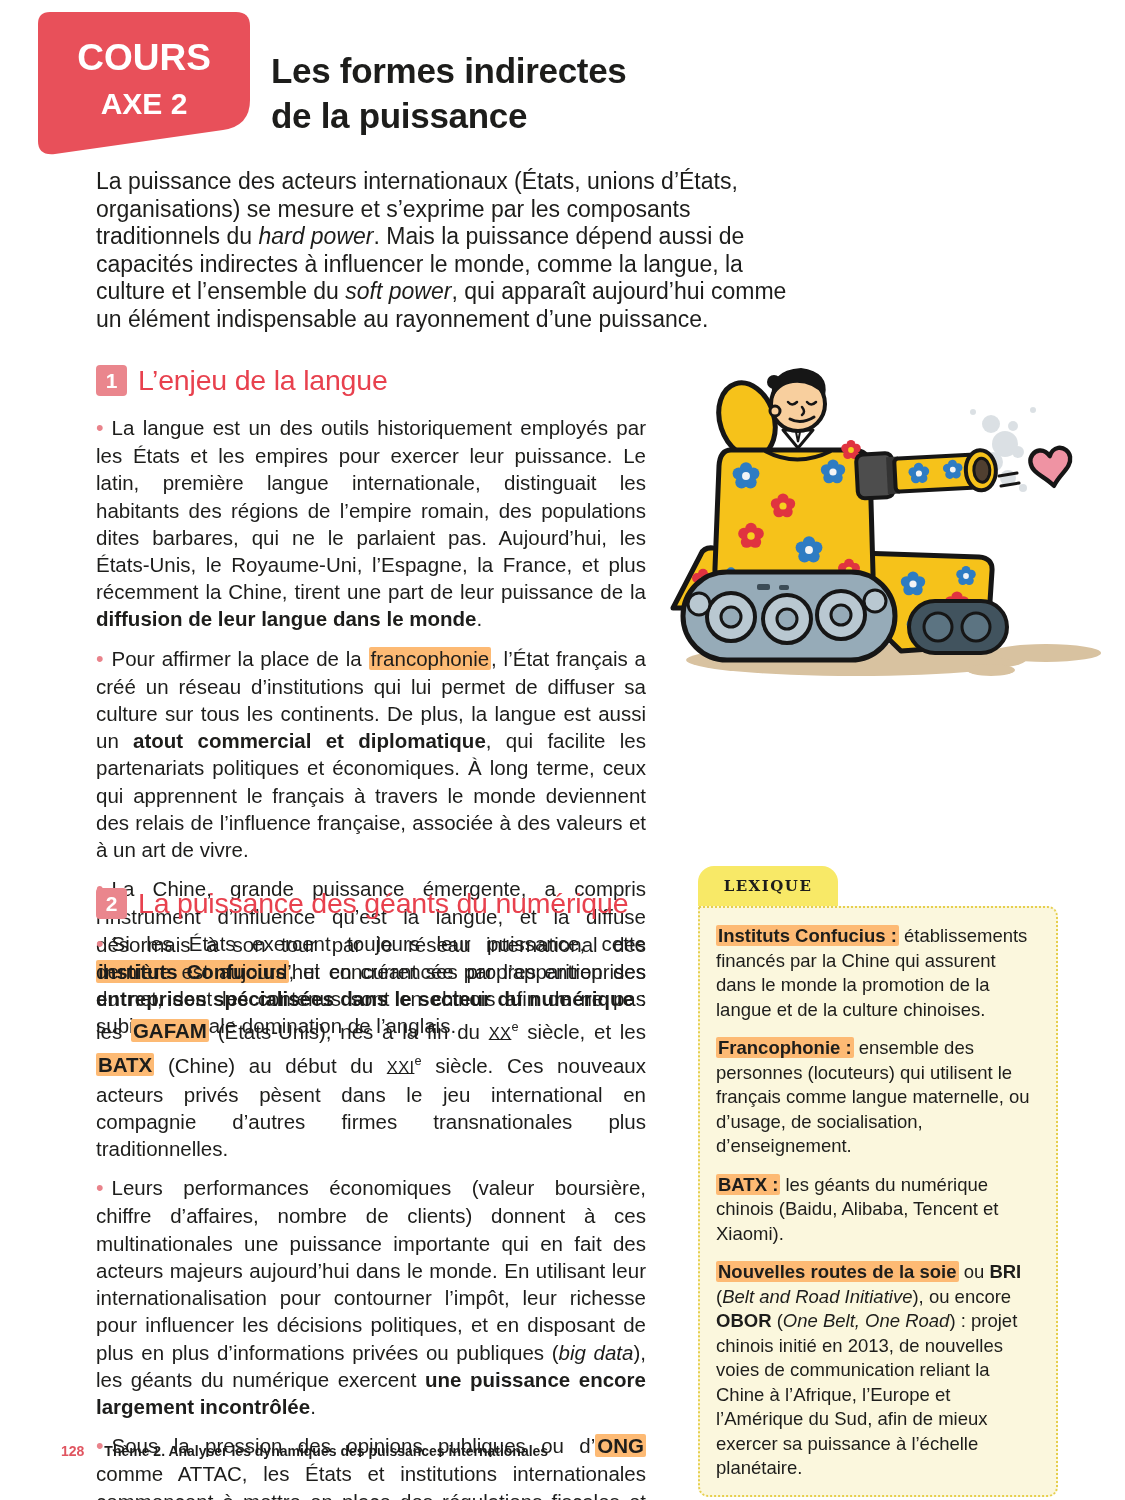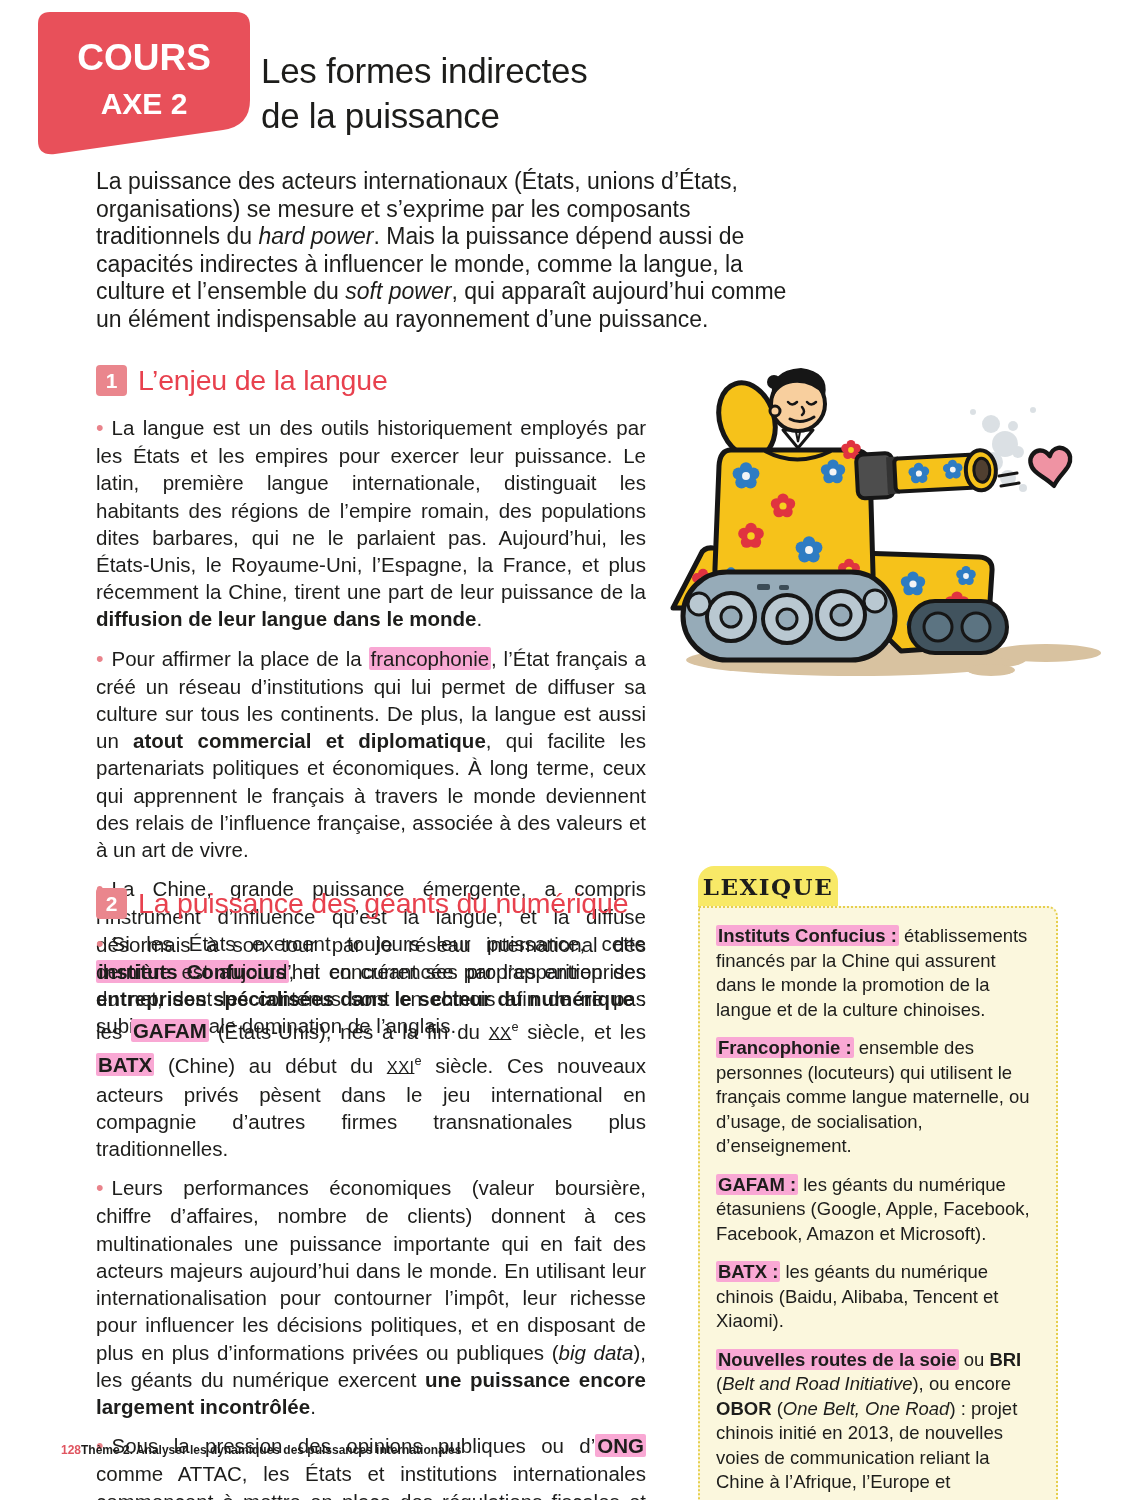--- a/index.html
+++ b/index.html
@@ -11,22 +11,22 @@
     font-family:"Liberation Sans", sans-serif;
     color:#1d1d1b;
     overflow:hidden;
   }
   
   .badge{position:absolute;left:22px;top:12px;width:212px;height:144px;}
   .badge svg{display:block;}
   .badge text{fill:#ffffff;font-family:"Liberation Sans",sans-serif;font-weight:700;}
   
   .page-title{
-    position:absolute;left:245px;top:48px;
-    font-size:35px;line-height:45px;font-weight:400;
+    position:absolute;left:255px;top:48px;
+    font-size:35px;line-height:45px;font-weight:700;
     letter-spacing:-0.3px;color:#1d1d1b;
   }
   
   .intro{
     position:absolute;left:80px;top:168px;width:692px;
     font-size:23px;line-height:27.5px;
   }
   
   .sec-head{position:absolute;left:80px;display:flex;align-items:center;gap:11px;}
   .sec-head .num{
@@ -48,55 +48,55 @@
   }
   .col p::before{
     content:"\2022";
     color:#e9838b;
     font-size:1.05em;
     margin-right:8px;
   }
   
   .seg.b{font-weight:700;}
   .seg.i{font-style:italic;}
-  .seg.h{background:#f9a8d4;padding:0 2px;border-radius:2px;}
+  .seg.h{background:#fdba74;padding:0 2px;border-radius:2px;}
   .seg.sup{vertical-align:super;font-size:0.62em;}
   .seg.sc{font-size:0.8em;letter-spacing:0.4px;text-decoration:underline;}
   
   .tank{position:absolute;left:645px;top:354px;width:480px;height:340px;}
   
   .lexique{position:absolute;left:682px;top:866px;width:360px;}
   .lex-tab{
     width:112px;height:40px;
     background:#f8e967;
     border-radius:16px 16px 0 0;
     display:flex;align-items:center;justify-content:center;
     font-family:"DejaVu Serif","Liberation Serif",serif;
-    font-weight:700;font-size:23px;letter-spacing:1.5px;
+    font-weight:700;font-size:15px;letter-spacing:1.5px;
     color:#1d1d1b;
     padding:0 14px;
   }
   .lex-body{
     background:#fbf7dd;
     border:2px dotted #e6cf4e;
     border-radius:0 10px 10px 10px;
     padding:16px 18px 14px 16px;
     box-sizing:border-box;
     min-height:505px;
   }
   .lex-entry{
     font-size:18.5px;line-height:24.5px;
     margin:0 0 14px 0;
   }
   .lex-entry:last-child{margin-bottom:0;}
   
   .footer{
     position:absolute;left:45px;top:1443px;
-    display:flex;align-items:baseline;gap:0;
-    font-size:12px;font-weight:700;justify-content:center;
+    display:flex;align-items:baseline;gap:20px;
+    font-size:14px;font-weight:700;justify-content:center;
   }
   .footer .pg{color:#e05560;}
   .footer .txt{color:#1d1d1b;}
 </style>
 </head>
 <body>
 
 <div class="page">
 
   <div class="badge">
@@ -250,21 +250,20 @@
     <p><span class="seg">Si les États exercent toujours leur puissance, cette dernière est aujourd’hui concurrencée par l’apparition des </span><span class="seg b">entreprises spécialisées dans le secteur du numérique</span><span class="seg"> : les </span><span class="seg b h">GAFAM</span><span class="seg"> (États-Unis), nés à la fin du </span><span class="seg sc">XX</span><span class="seg sup">e</span><span class="seg"> siècle, et les </span><span class="seg b h">BATX</span><span class="seg"> (Chine) au début du </span><span class="seg sc">XXI</span><span class="seg sup">e</span><span class="seg"> siècle. Ces nouveaux acteurs privés pèsent dans le jeu international en compagnie d’autres firmes transnationales plus traditionnelles.</span></p>
     <p><span class="seg">Leurs performances économiques (valeur boursière, chiffre d’affaires, nombre de clients) donnent à ces multinationales une puissance importante qui en fait des acteurs majeurs aujourd’hui dans le monde. En utilisant leur internationalisation pour contourner l’impôt, leur richesse pour influencer les décisions politiques, et en disposant de plus en plus d’informations privées ou publiques (</span><span class="seg i">big data</span><span class="seg">), les géants du numérique exercent </span><span class="seg b">une puissance encore largement incontrôlée</span><span class="seg">.</span></p>
     <p><span class="seg">Sous la pression des opinions publiques ou d’</span><span class="seg b h">ONG</span><span class="seg"> comme ATTAC, les États et institutions internationales commencent à mettre en place des régulations fiscales et cherchent des moyens de </span></p>
   </div>
 
   <div class="lexique">
     <div class="lex-tab">LEXIQUE</div>
     <div class="lex-body">
       <div class="lex-entry"><span class="seg b h">Instituts Confucius :</span><span class="seg"> établissements financés par la Chine qui assurent dans le monde la promotion de la langue et de la culture chinoises.</span></div>
       <div class="lex-entry"><span class="seg b h">Francophonie :</span><span class="seg"> ensemble des personnes (locuteurs) qui utilisent le français comme langue maternelle, ou d’usage, de socialisation, d’enseignement.</span></div>
-      <div class="lex-entry"><span class="seg b h">GAFAM :</span><span class="seg"> les géants du numérique étasuniens (Google, Apple, Facebook, Facebook, Amazon et Microsoft).</span></div>
       <div class="lex-entry"><span class="seg b h">BATX :</span><span class="seg"> les géants du numérique chinois (Baidu, Alibaba, Tencent et Xiaomi).</span></div>
       <div class="lex-entry"><span class="seg b h">Nouvelles routes de la soie</span><span class="seg"> ou </span><span class="seg b">BRI</span><span class="seg"> (</span><span class="seg i">Belt and Road Initiative</span><span class="seg">), ou encore </span><span class="seg b">OBOR</span><span class="seg"> (</span><span class="seg i">One Belt, One Road</span><span class="seg">) : projet chinois initié en 2013, de nouvelles voies de communication reliant la Chine à l’Afrique, l’Europe et l’Amérique du Sud, afin de mieux exercer sa puissance à l’échelle planétaire.</span></div>
     </div>
   </div>
 
   <div class="footer">
     <span class="pg">128</span>
     <span class="txt">Thème 2. Analyser les dynamiques des puissances internationales</span>
   </div>
 

